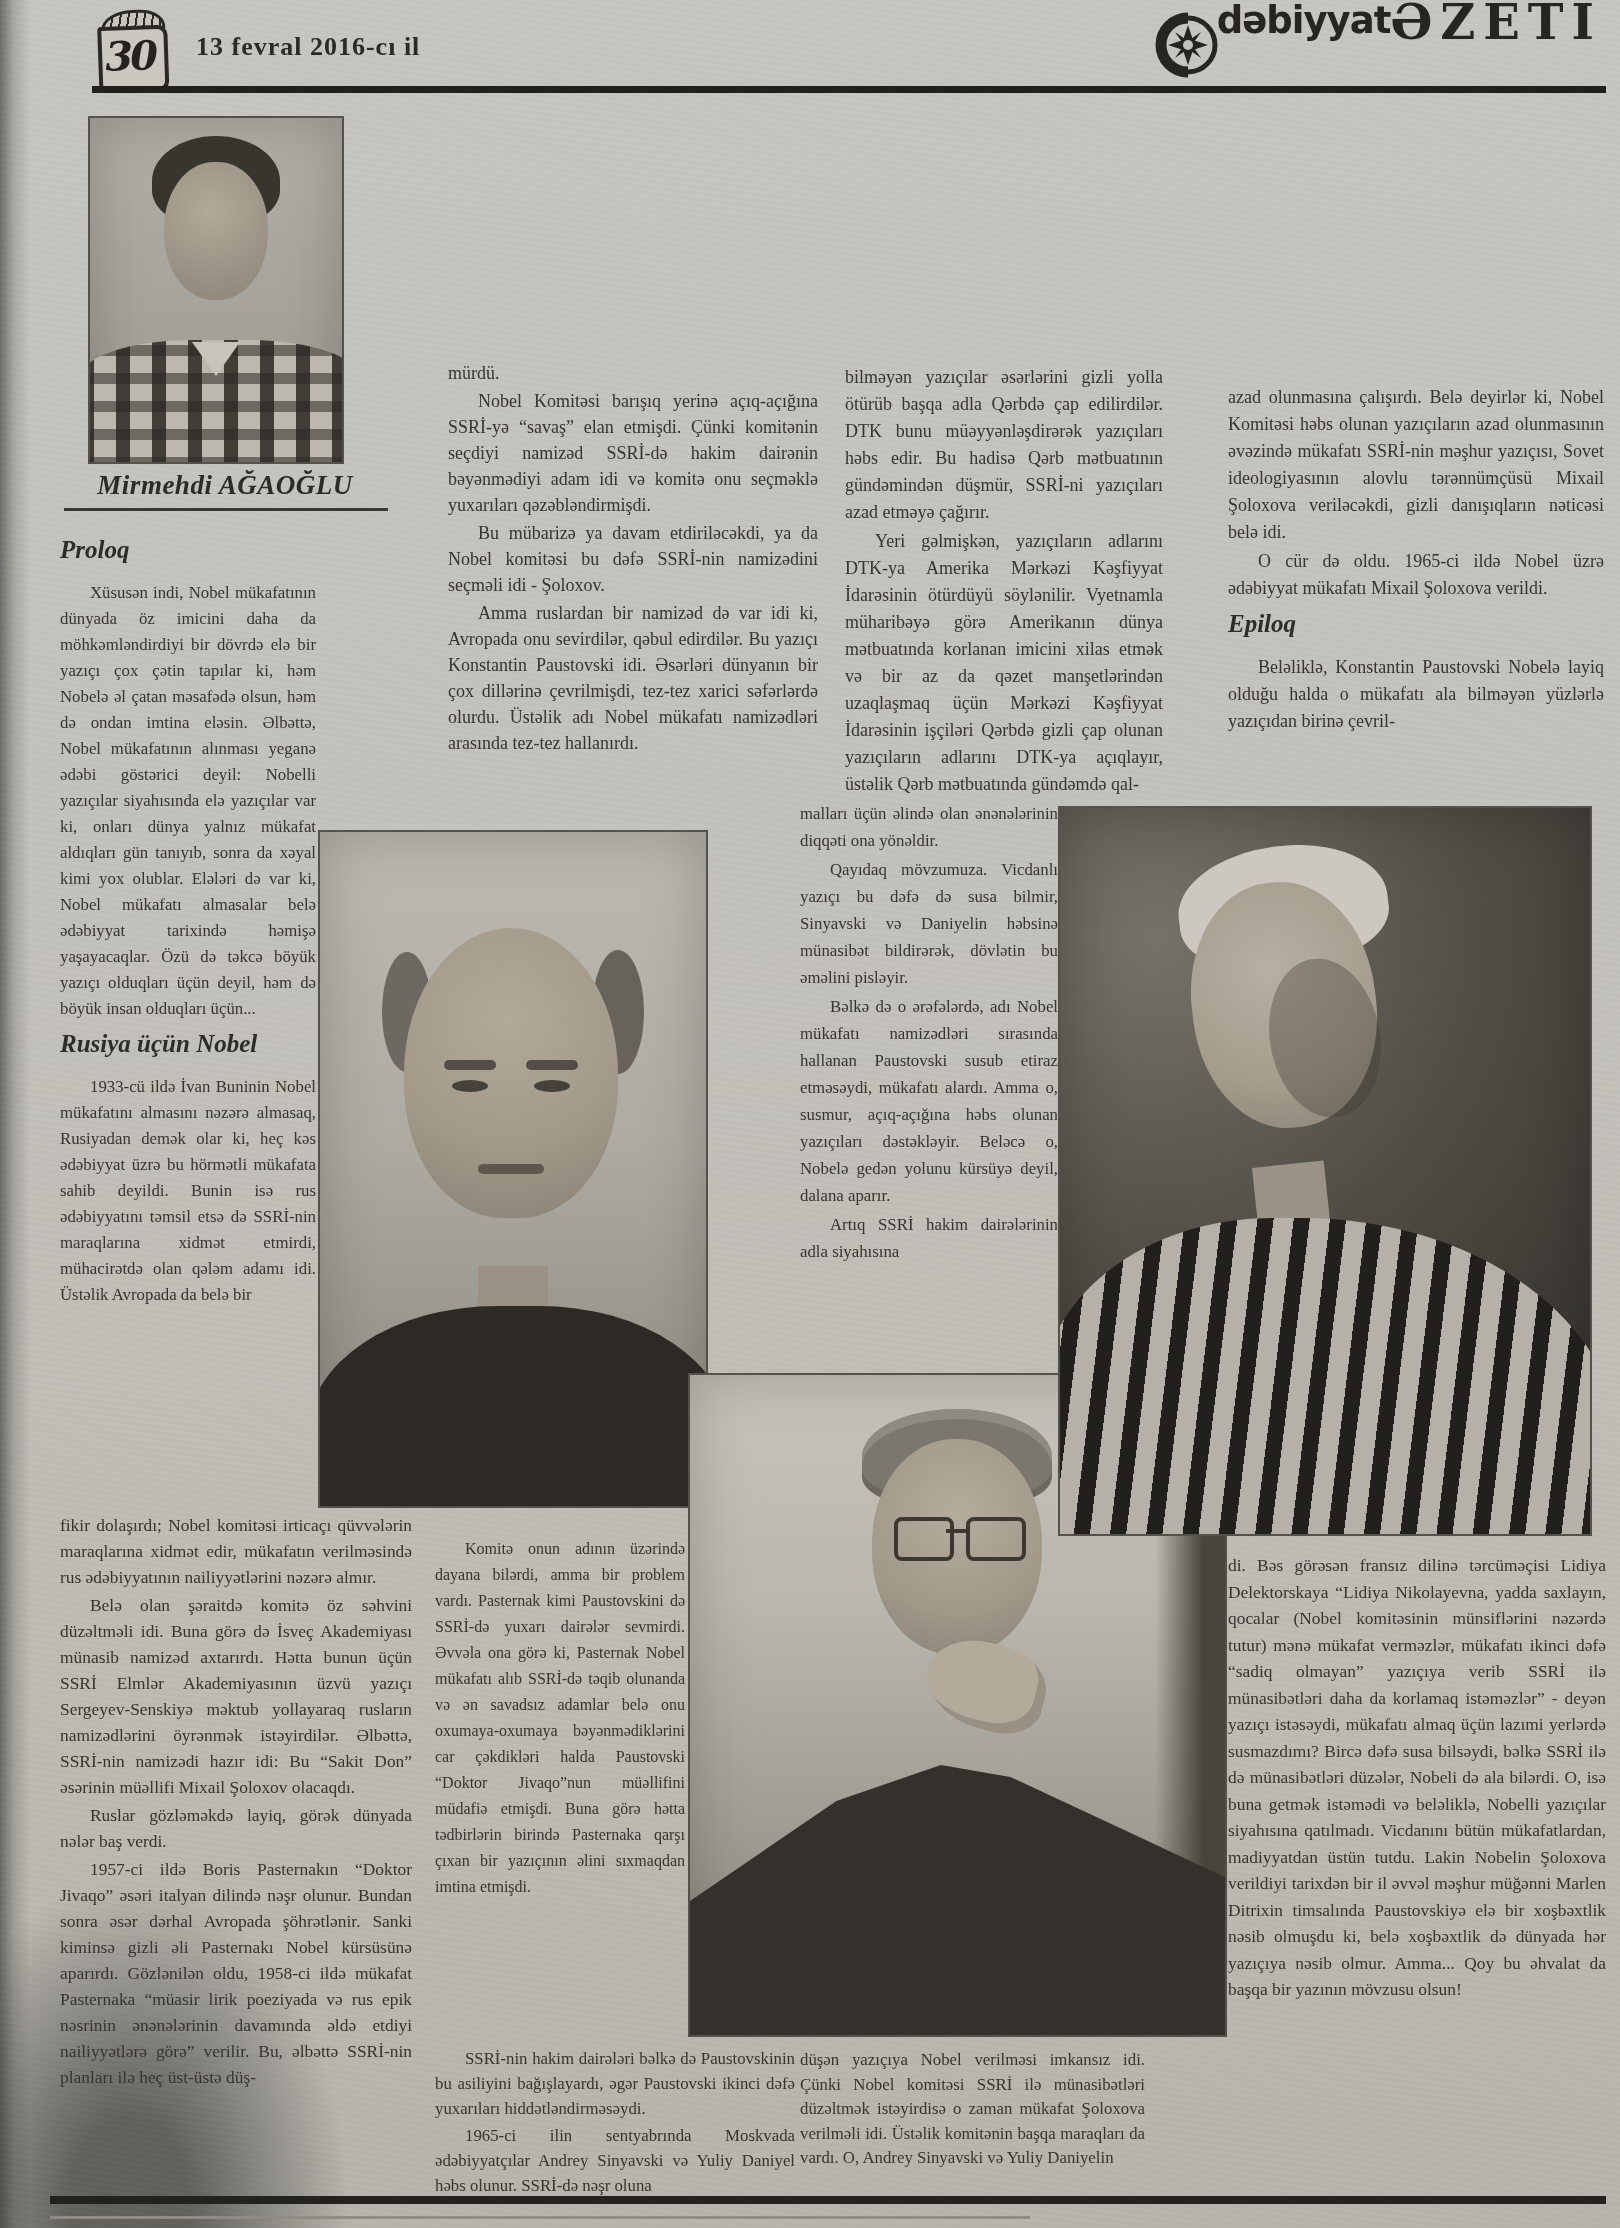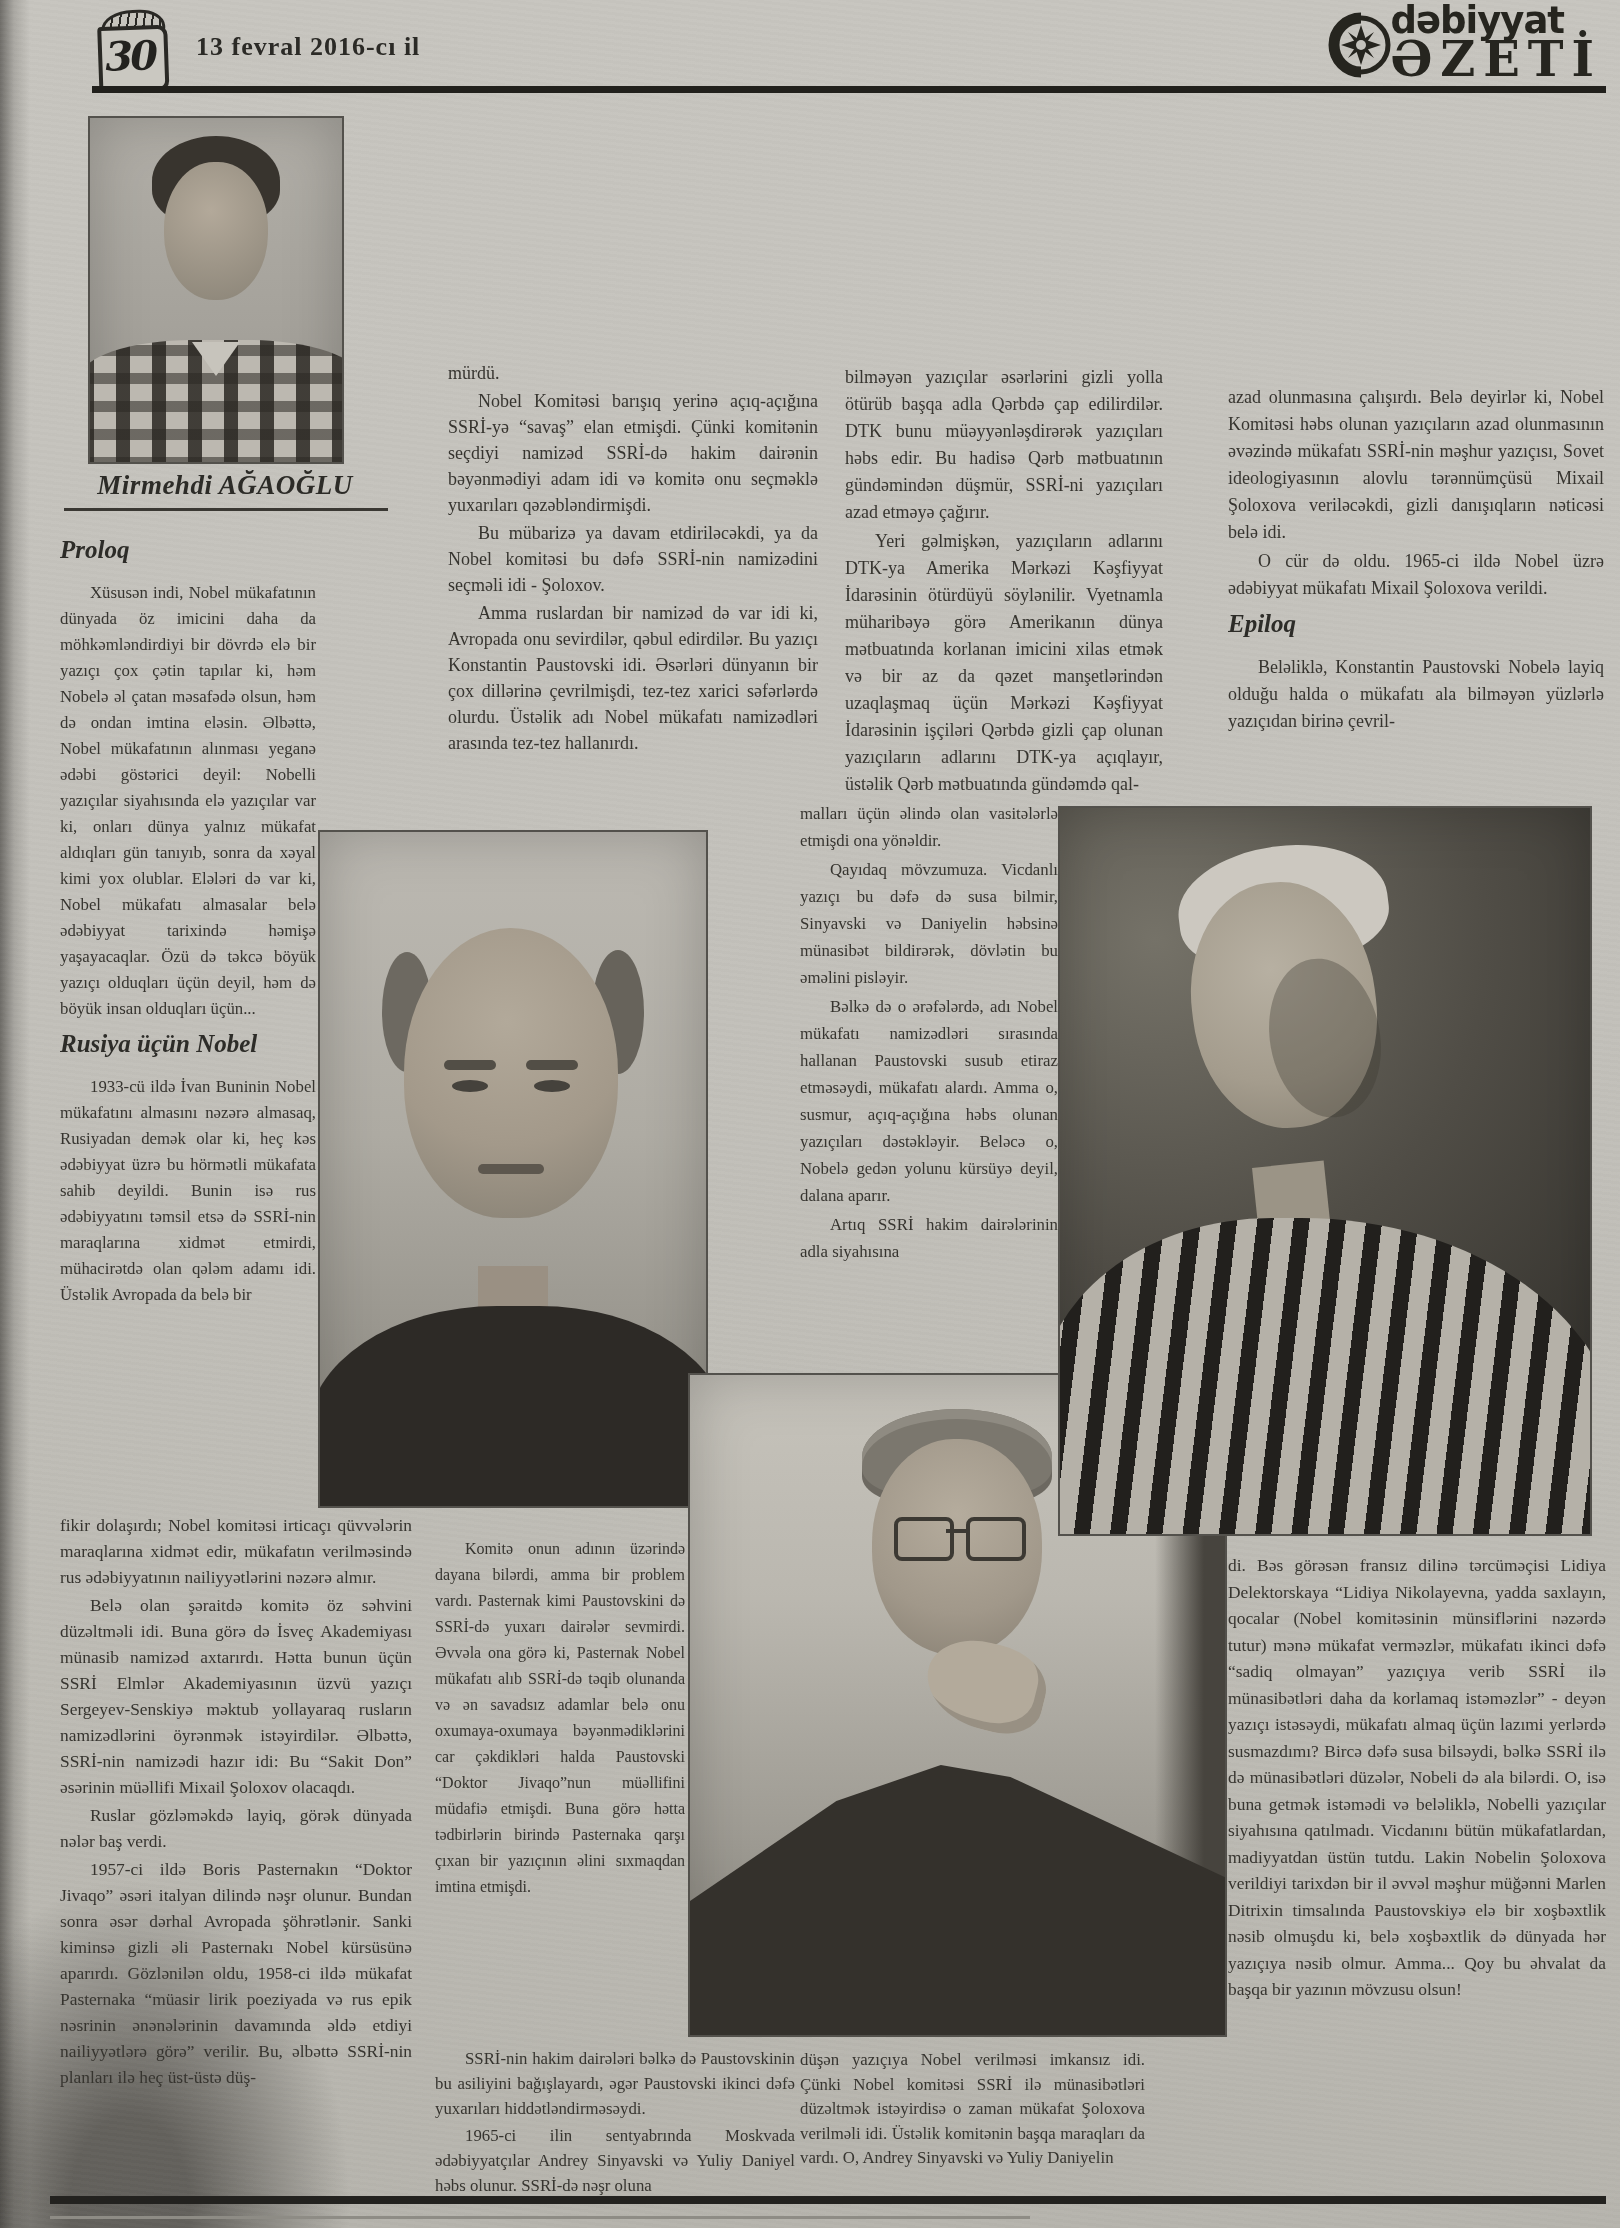--- a/index.html
+++ b/index.html
@@ -22,21 +22,21 @@
   .book .pages{position:absolute;left:10px;top:-2px;width:58px;height:18px;
     background:
      repeating-linear-gradient(100deg,#2a2925 0 2px,#c6c4bd 2px 8px);
     border:3px solid #2a2925;border-radius:50% 40% 10% 10%/80% 70% 20% 20%;}
   .book .num{position:absolute;left:0;right:0;top:20px;text-align:center;
     font:italic 900 40px "DejaVu Serif",serif;color:#23221f;letter-spacing:-3px;}
   .date{position:absolute;left:196px;top:32px;font:bold 26px "Liberation Serif",serif;
     letter-spacing:1px;color:#2b2a26;}
   .logo{position:absolute;right:18px;top:2px;display:flex;align-items:flex-start;}
   .logo .mark{width:70px;height:70px;margin-top:8px;}
-  .logo .stack{display:flex;flex-direction:column;align-items:flex-start;margin-left:-6px;}
+  .logo .stack{display:flex;flex-direction:row;align-items:flex-start;margin-left:-6px;}
   .logo .l1{font:bold 37px "DejaVu Sans",sans-serif;color:#26251f;letter-spacing:-1px;line-height:1;}
   .logo .l2{font:bold 48px "DejaVu Serif",serif;color:#26251f;letter-spacing:8px;line-height:1;margin-top:-4px;}
   .hrule{position:absolute;left:92px;top:86px;width:1514px;height:7px;background:#21201c;}
   
   .headline{position:absolute;left:430px;top:92px;width:1185px;text-align:center;
     font-family:"DejaVu Sans",sans-serif;font-weight:800;color:#1d1b18;}
   .headline .h1{font-size:89px;letter-spacing:-3px;line-height:1.45;transform:scaleY(1.04);}
   .headline .h2{font-size:89px;letter-spacing:-3px;line-height:1.30;transform:scaleY(1.04);}
   
   .aphoto{position:absolute;left:90px;top:118px;width:252px;height:344px;
@@ -204,21 +204,21 @@
     <p>SSRİ-nin hakim dairələri bəlkə də Paustovskinin bu asiliyini bağışlayardı, əgər Paustovski ikinci dəfə yuxarıları hiddətləndirməsəydi.</p>
     <p>1965-ci ilin sentyabrında Moskvada ədəbiyyatçılar Andrey Sinyavski və Yuliy Daniyel həbs olunur. SSRİ-də nəşr oluna</p>
   </div>
 
   <div class="col c-3a">
     <p class="ni">bilməyən yazıçılar əsərlərini gizli yolla ötürüb başqa adla Qərbdə çap edilirdilər. DTK bunu müəyyənləşdirərək yazıçıları həbs edir. Bu hadisə Qərb mətbuatının gündəmindən düşmür, SSRİ-ni yazıçıları azad etməyə çağırır.</p>
     <p>Yeri gəlmişkən, yazıçıların adlarını DTK-ya Amerika Mərkəzi Kəşfiyyat İdarəsinin ötürdüyü söylənilir. Vyetnamla müharibəyə görə Amerikanın dünya mətbuatında korlanan imicini xilas etmək və bir az da qəzet manşetlərindən uzaqlaşmaq üçün Mərkəzi Kəşfiyyat İdarəsinin işçiləri Qərbdə gizli çap olunan yazıçıların adlarını DTK-ya açıqlayır, üstəlik Qərb mətbuatında gündəmdə qal-</p>
   </div>
 
   <div class="col c-3b">
-    <p class="ni">malları üçün əlində olan vasitələrlə etmişdi ona yönəldir.</p>
+    <p class="ni">malları üçün əlində olan ənənələrinin diqqəti ona yönəldir.</p>
     <p>Qayıdaq mövzumuza. Vicdanlı yazıçı bu dəfə də susa bilmir, Sinyavski və Daniyelin həbsinə münasibət bildirərək, dövlətin bu əməlini pisləyir.</p>
     <p>Bəlkə də o ərəfələrdə, adı Nobel mükafatı namizədləri sırasında hallanan Paustovski susub etiraz etməsəydi, mükafatı alardı. Amma o, susmur, açıq-açığına həbs olunan yazıçıları dəstəkləyir. Beləcə o, Nobelə gedən yolunu kürsüyə deyil, dalana aparır.</p>
     <p>Artıq SSRİ hakim dairələrinin adla siyahısına</p>
   </div>
 
   <div class="photo p3">
     <div class="treeR"></div>
     <div class="hair"></div>
     <div class="face"></div>
     <div class="glassL"></div>

